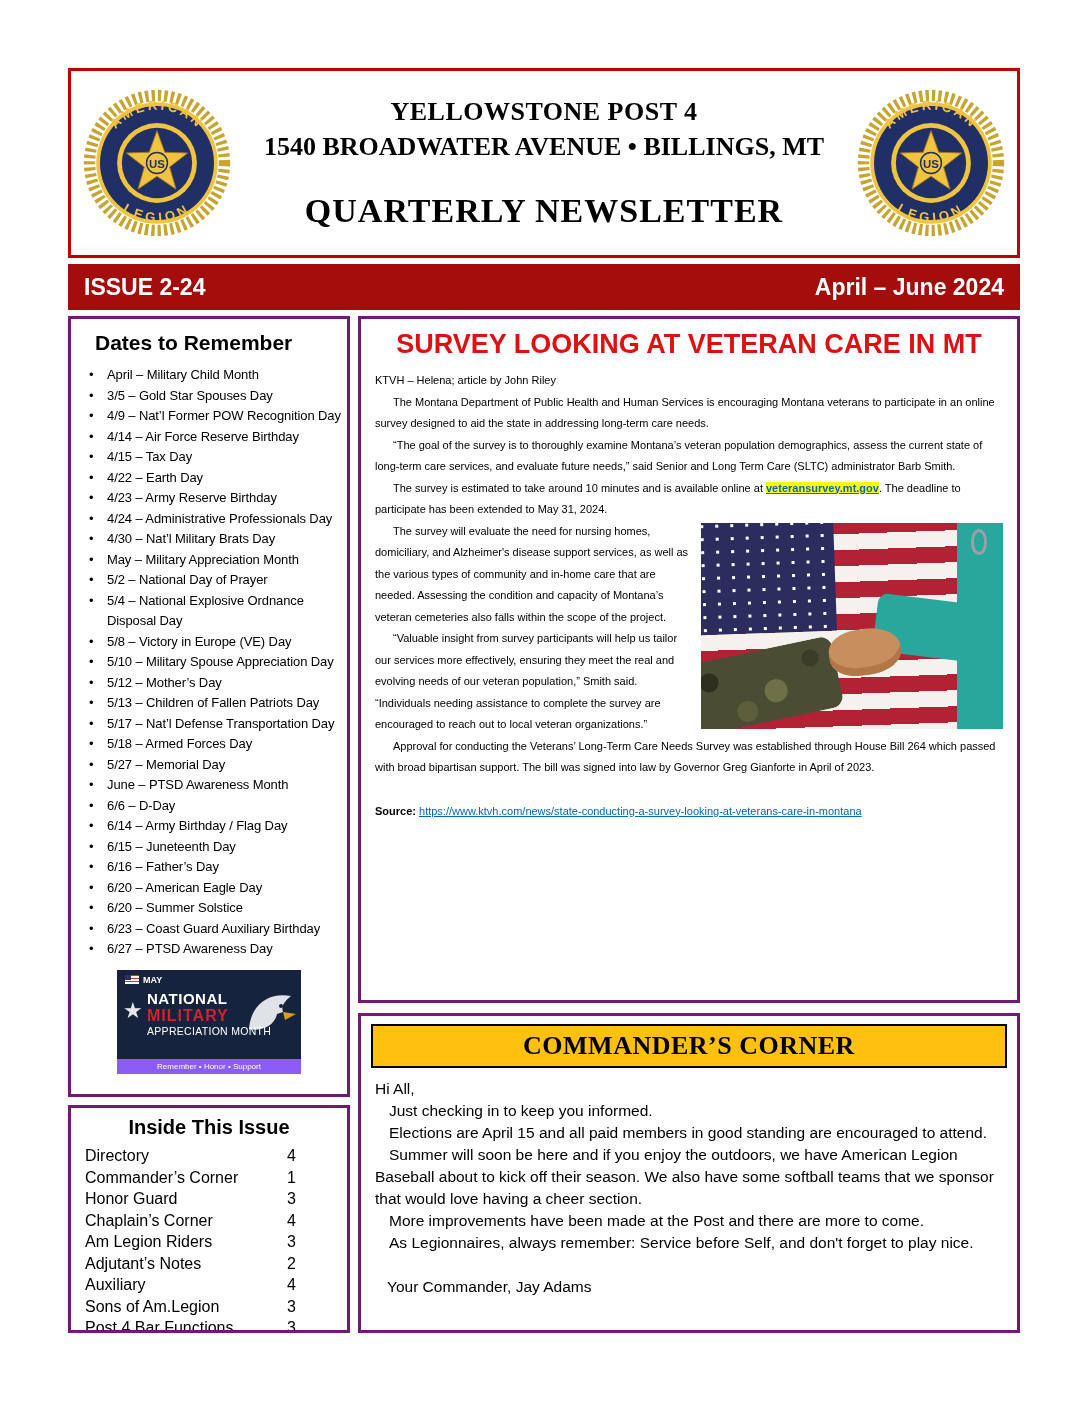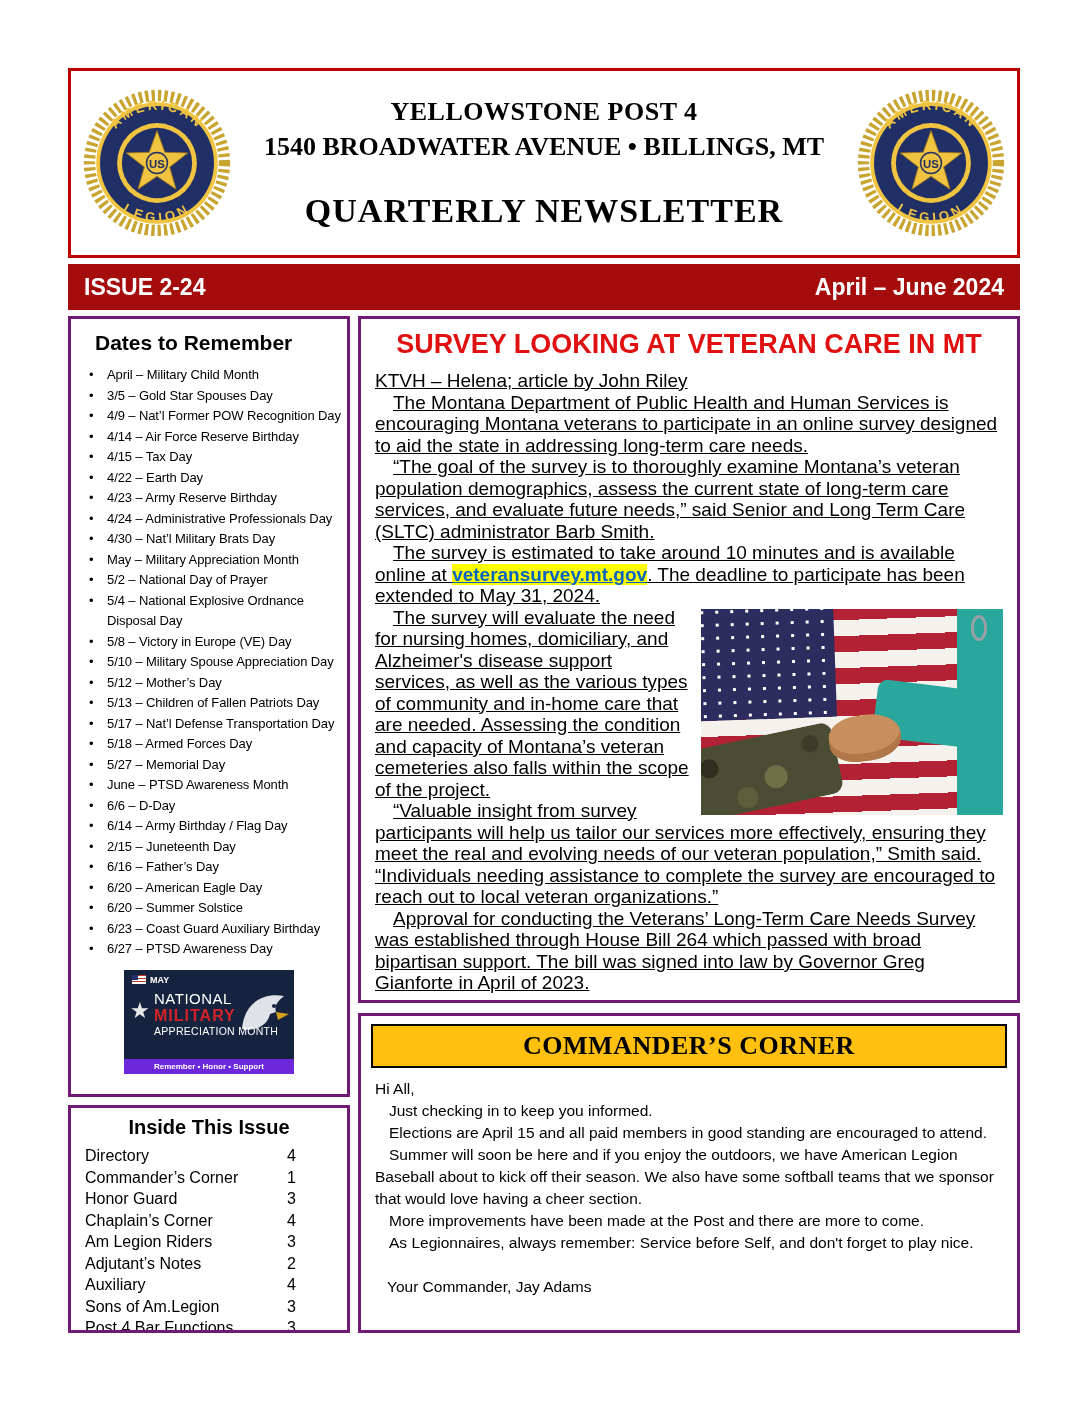--- a/index.html
+++ b/index.html
@@ -26,43 +26,43 @@
   .box { border:3px solid #701a75; background:#fff; }
 
   
   .dates-box { height:781px; padding:8px 6px 0 6px; overflow:hidden; }
   .dates-title { font-size:21px; font-weight:bold; margin:4px 0 10px 18px; }
   .dates-list { list-style:none; font-size:13px; line-height:20.5px; letter-spacing:-.1px; }
   .dates-list li { position:relative; padding-left:30px; }
   .dates-list li::before { content:"•"; position:absolute; left:12px; top:0; }
 
   
-  .may-banner { width:170px; height:104px; margin:10px auto 0; position:relative; background:#15233f; color:#fff; overflow:hidden; }
+  .may-banner { width:184px; height:104px; margin:10px auto 0; position:relative; background:#15233f; color:#fff; overflow:hidden; }
   .may-head { position:absolute; top:5px; left:8px; display:flex; align-items:center; gap:4px; font-size:9px; font-weight:bold; }
   .mini-flag { width:14px; height:9px; background:repeating-linear-gradient(180deg,#c0392b 0 1.5px,#fff 1.5px 3px); position:relative; display:inline-block; }
   .mini-flag::before { content:""; position:absolute; top:0; left:0; width:6px; height:5px; background:#27306e; }
   .may-star { position:absolute; left:6px; top:28px; font-size:22px; color:#e8e8e8; }
   .may-text { position:absolute; left:30px; top:20px; z-index:2; }
-  .may-l1 { font-size:15px; font-weight:normal; letter-spacing:.5px; }
+  .may-l1 { font-size:15px; font-weight:bold; letter-spacing:.5px; }
   .may-l2 { font-size:16px; font-weight:bold; color:#d2232a; letter-spacing:1px; }
   .may-l3 { font-size:10.5px; font-weight:normal; letter-spacing:.3px; }
-  .may-tag { position:absolute; bottom:0; left:0; right:0; background:#6d28d9; font-size:8px; text-align:center; padding:3px 6px; font-weight:bold; z-index:2; }
+  .may-tag { position:absolute; bottom:0; left:0; right:0; background:#8b5cf6; font-size:8px; text-align:center; padding:3px 6px; font-weight:normal; z-index:2; }
   .eagle-svg { position:absolute; right:2px; top:14px; z-index:1; }
 
   
   .inside-box { height:228px; padding:8px 14px; overflow:hidden; }
   .inside-title { text-align:center; font-weight:bold; font-size:20px; margin-bottom:6px; }
   .toc-row { display:flex; font-size:16px; line-height:21.5px;gap:32px; }
   .toc-label { flex:1; }
   .toc-page { width:46px; }
 
   
   .survey-box { height:687px; padding:8px 14px; overflow:hidden; }
   .survey-title { text-align:center; color:#e01010; font-weight:bold; font-size:27px; margin:2px 0 10px; }
-  .article { font-size:19px; line-height:21.5px;text-decoration:underline; }
+  .article { font-size:11px; line-height:21.5px; }
   .article p { margin:0; }
   .indent { text-indent:18px; }
   .hl-link { background:#ffff00; color:#0563c1; font-weight:bold; text-decoration:underline; cursor:pointer; }
   .link { color:#0563c1; text-decoration:underline; cursor:pointer; word-break:break-all; }
   .source-line { margin-top:22px !important; }
   .source-label { font-weight:bold; }
 
   
   .photo { float:right; width:302px; height:206px; margin:2px 0 6px 12px; position:relative; overflow:hidden; background:#fff; }
   .stripes { position:absolute; inset:0; background:repeating-linear-gradient(178deg,#b22234 0 16px,#f5f2ee 16px 32px); }
@@ -171,21 +171,21 @@
           <li>5/8 – Victory in Europe (VE) Day</li>
           <li>5/10 – Military Spouse Appreciation Day</li>
           <li>5/12 – Mother’s Day</li>
           <li>5/13 – Children of Fallen Patriots Day</li>
           <li>5/17 – Nat’l Defense Transportation Day</li>
           <li>5/18 – Armed Forces Day</li>
           <li>5/27 – Memorial Day</li>
           <li>June – PTSD Awareness Month</li>
           <li>6/6 – D-Day</li>
           <li>6/14 – Army Birthday / Flag Day</li>
-          <li>2/15 – Juneteenth Day</li>
+          <li>6/15 – Juneteenth Day</li>
           <li>6/16 – Father’s Day</li>
           <li>6/20 – American Eagle Day</li>
           <li>6/20 – Summer Solstice</li>
           <li>6/23 – Coast Guard Auxiliary Birthday</li>
           <li>6/27 – PTSD Awareness Day</li>
         </ul>
 
         <div class="may-banner">
           <div class="may-head">
             <span class="mini-flag"></span>

